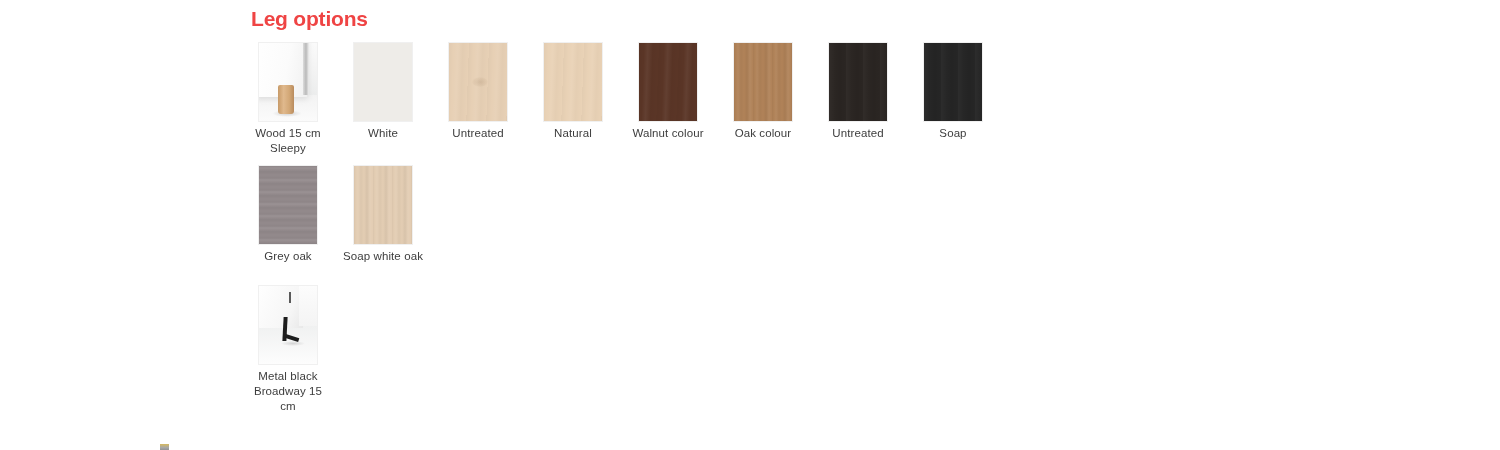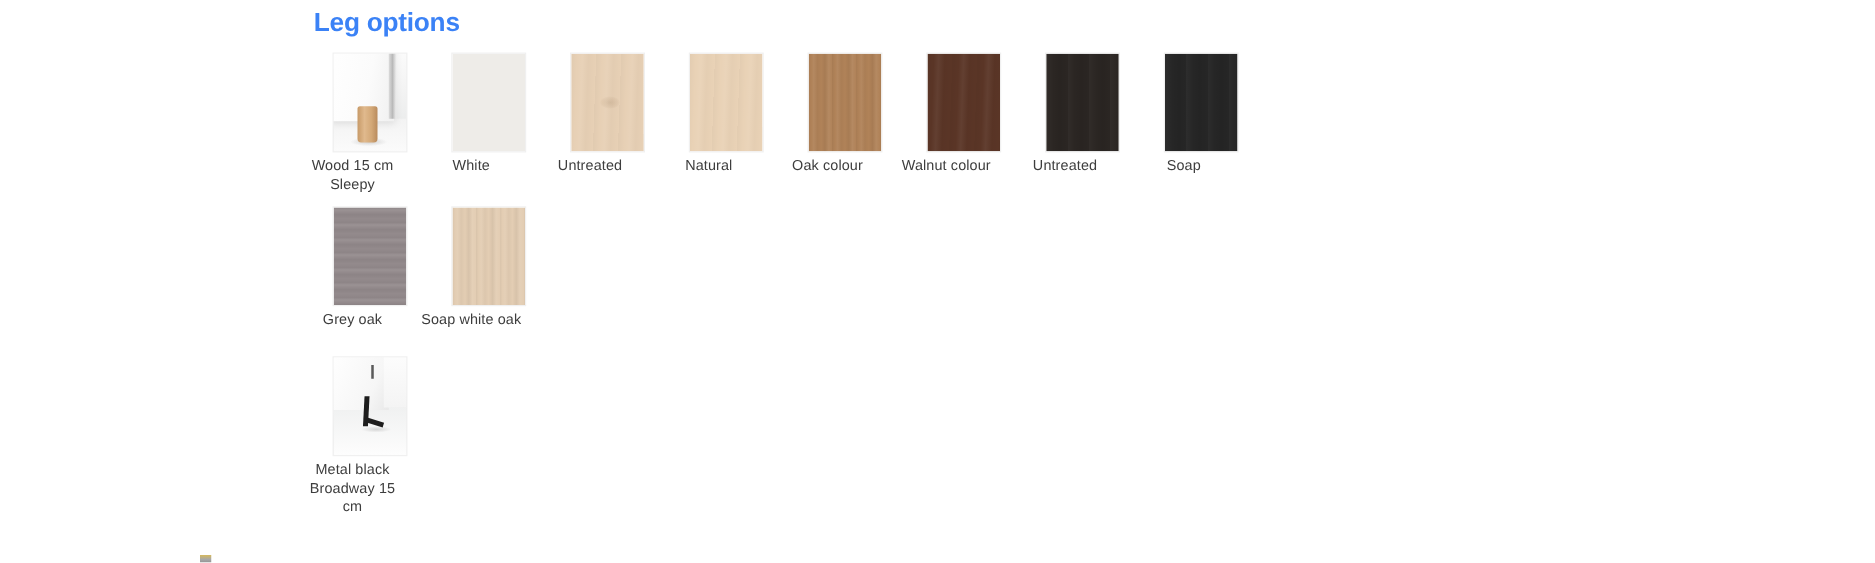--- a/index.html
+++ b/index.html
@@ -19,42 +19,42 @@
   #leg-options-section {
     position: absolute;
     left: 251px;
     top: 0;
     width: 1200px;
   }
 
   #section-title {
     font-size: 21px;
     font-weight: bold;
-    color: #3b82f6;
+    color: #ef4444;
     letter-spacing: -0.2px;
     margin: 0;
     padding: 6px 0 0 0;
     line-height: 26px;
   }
 
   .option-row {
     display: flex;
     align-items: flex-start;
   }
 
   #row-1 { margin-top: 11px; }
   #row-2 { margin-top: 10px; }
   #row-3 { margin-top: 22px; }
 
   .option-item {
     width: 74px;
     margin-right: 21px;
     display: flex;
     flex-direction: column;
-    align-items: flex-end;
+    align-items: center;
   }
 
   .option-item:last-child { margin-right: 0; }
 
   .swatch {
     width: 58px;
     height: 78px;
     position: relative;
     overflow: hidden;
     background: #ffffff;
@@ -284,30 +284,30 @@
 
     <div class="option-item">
       <div class="swatch">
         <div class="swatch-inner grain-soft" style="background:#e9d2b6"></div>
       </div>
       <div class="option-label">Natural</div>
     </div>
 
     <div class="option-item">
       <div class="swatch">
+        <div class="swatch-inner grain-soft" style="background:#5a3526"></div>
+      </div>
+      <div class="option-label">Walnut colour</div>
+    </div>
+
+    <div class="option-item">
+      <div class="swatch">
         <div class="swatch-inner grain-vertical" style="background:#b08258"></div>
       </div>
       <div class="option-label">Oak colour</div>
-    </div>
-
-    <div class="option-item">
-      <div class="swatch">
-        <div class="swatch-inner grain-soft" style="background:#5a3526"></div>
-      </div>
-      <div class="option-label">Walnut colour</div>
     </div>
 
     <div class="option-item">
       <div class="swatch">
         <div class="swatch-inner grain-dark" style="background:#2b2623"></div>
       </div>
       <div class="option-label">Untreated</div>
     </div>
 
     <div class="option-item">

